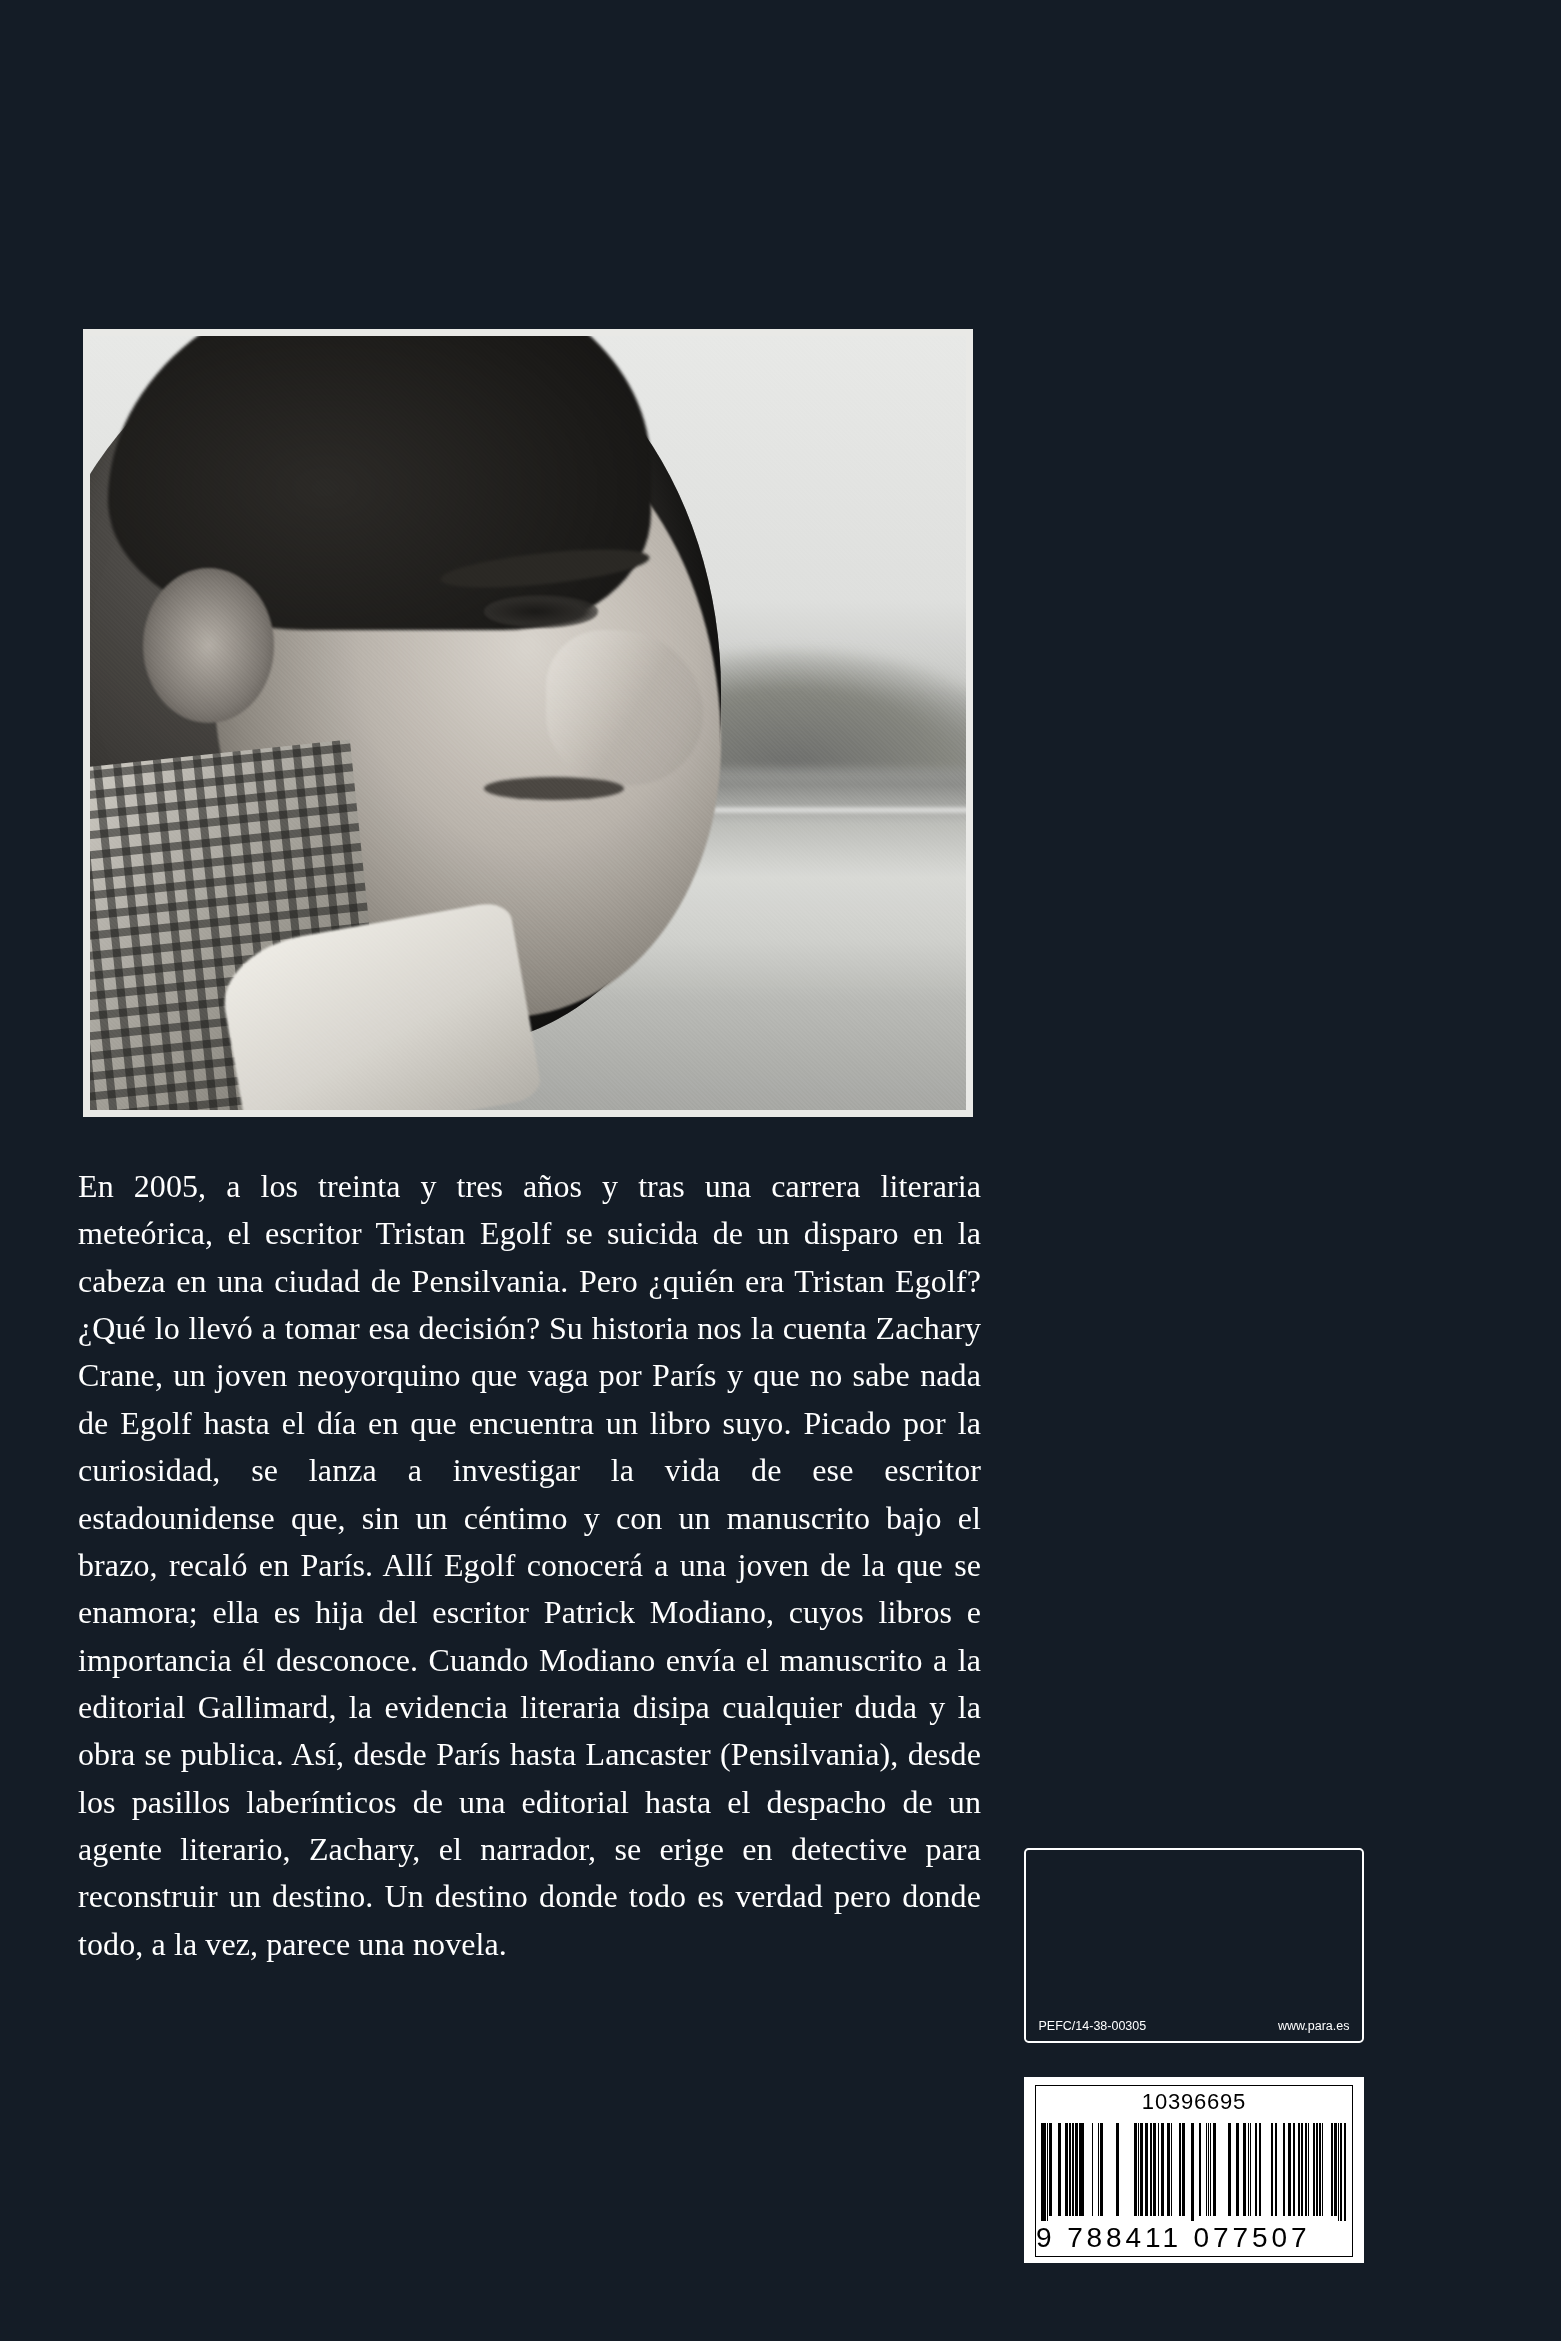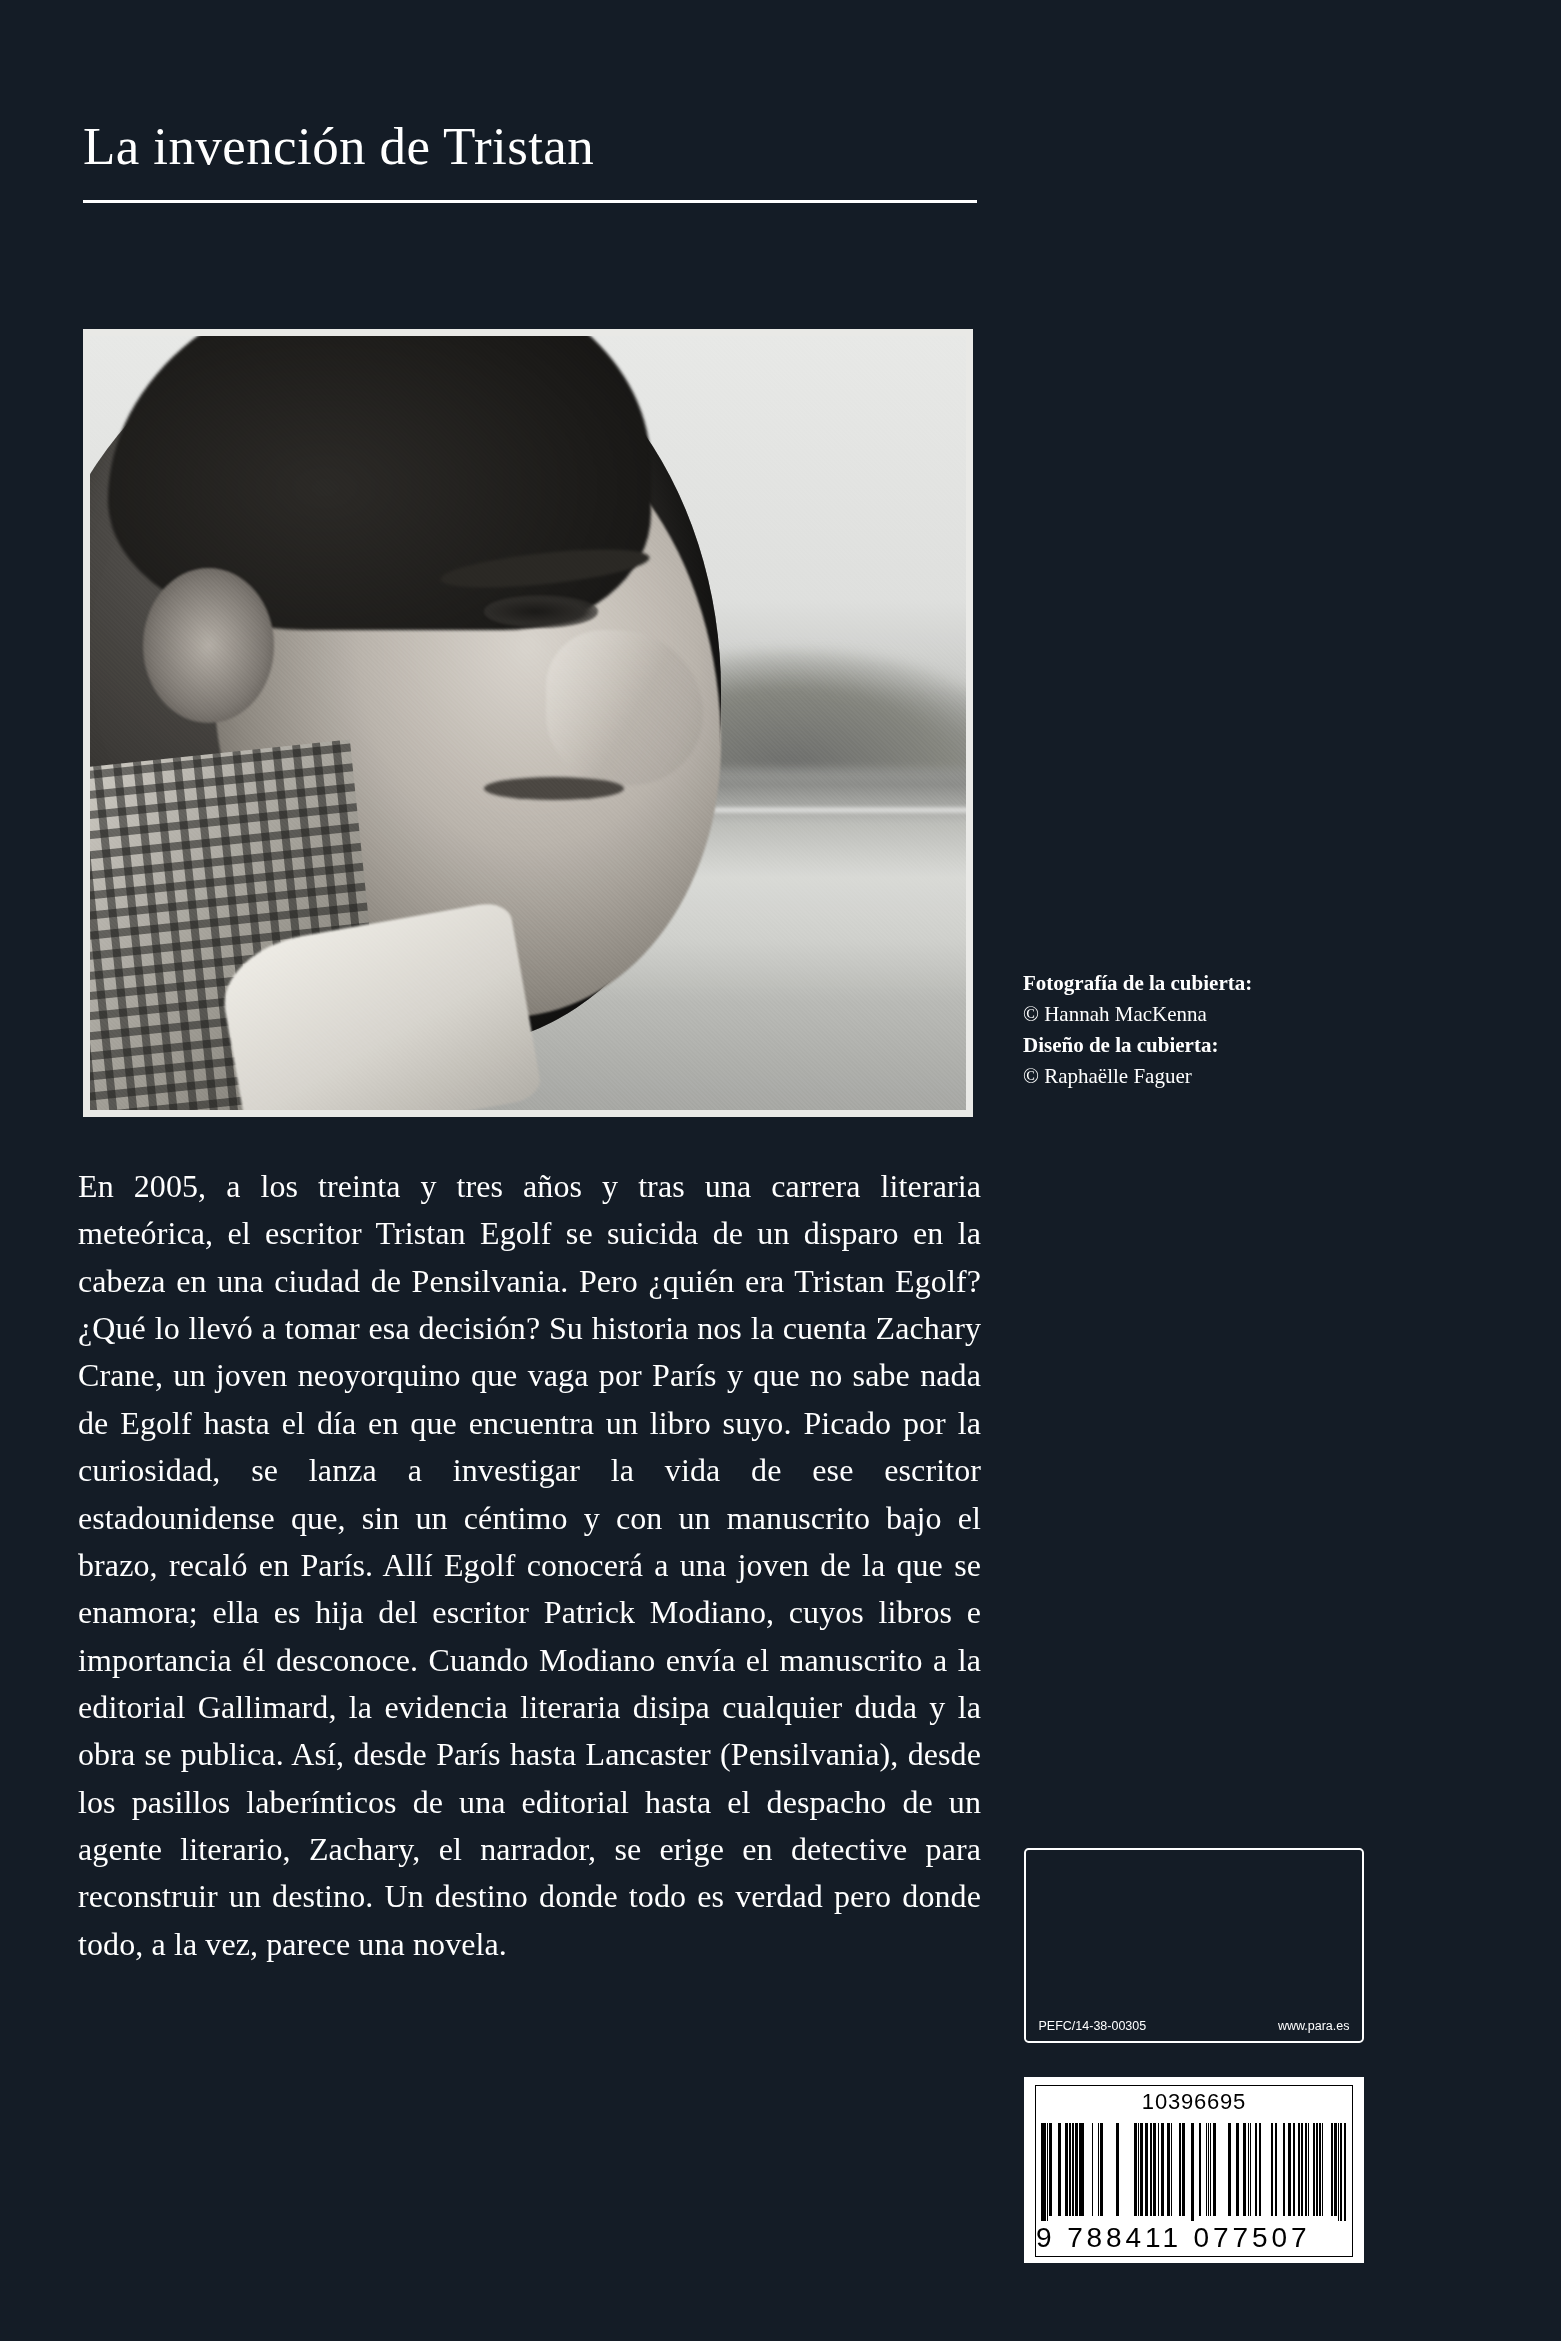--- a/index.html
+++ b/index.html
@@ -348,50 +348,40 @@
     border-left: 1.6px solid #000;
     border-right: 1.6px solid #000;
     border-bottom: 1.6px solid #000;
   }
 </style>
 </head>
 <body>
 
 <div class="page">
 
-  <div class="title-block">
-    <h1 class="book-title">La invención de Tristan</h1>
-    <div class="title-rule"></div>
-  </div>
 
   <div class="photo-frame">
     <div class="photo">
       <div class="ph-bg"></div>
       <div class="ph-hill"></div>
       <div class="ph-water-line"></div>
       <div class="ph-head"></div>
       <div class="ph-face"></div>
       <div class="ph-hair"></div>
       <div class="ph-ear"></div>
       <div class="ph-brow"></div>
       <div class="ph-eye"></div>
       <div class="ph-nose"></div>
       <div class="ph-lip"></div>
       <div class="ph-shirt"></div>
       <div class="ph-collar"></div>
       <div class="ph-grain"></div>
     </div>
   </div>
 
-  <div class="credits">
-    <div class="lbl">Fotografía de la cubierta:</div>
-    <div class="val">© Hannah MacKenna</div>
-    <div class="lbl">Diseño de la cubierta:</div>
-    <div class="val">© Raphaëlle Faguer</div>
-  </div>
 
   <div class="blurb">En 2005, a los treinta y tres años y tras una carrera literaria meteórica, el escritor Tristan Egolf se suicida de un disparo en la cabeza en una ciudad de Pensilvania. Pero ¿quién era Tristan Egolf? ¿Qué lo llevó a tomar esa decisión? Su historia nos la cuenta Zachary Crane, un joven neoyorquino que vaga por París y que no sabe nada de Egolf hasta el día en que encuentra un libro suyo. Picado por la curiosidad, se lanza a investigar la vida de ese escritor estadounidense que, sin un céntimo y con un manuscrito bajo el brazo, recaló en París. Allí Egolf conocerá a una joven de la que se enamora; ella es hija del escritor Patrick Modiano, cuyos libros e importancia él desconoce. Cuando Modiano envía el manuscrito a la editorial Gallimard, la evidencia literaria disipa cualquier duda y la obra se publica. Así, desde París hasta Lancaster (Pensilvania), desde los pasillos laberínticos de una editorial hasta el despacho de un agente literario, Zachary, el narrador, se erige en detective para reconstruir un destino. Un destino donde todo es verdad pero donde todo, a la vez, parece una novela.</div>
 
   <div class="pefc">
     <div class="pefc-footer">
       <span>PEFC/14-38-00305</span>
       <span>www.para.es</span>
     </div>
   </div>
 

